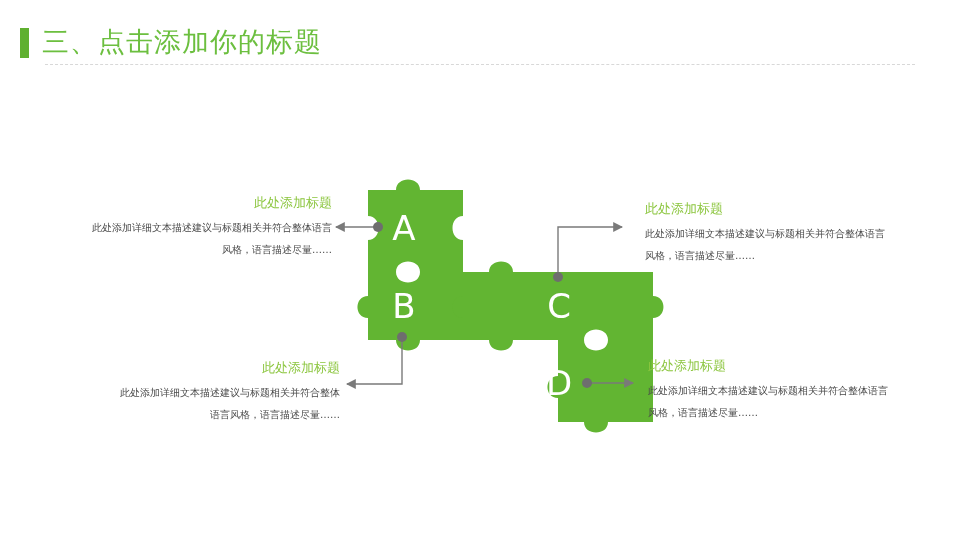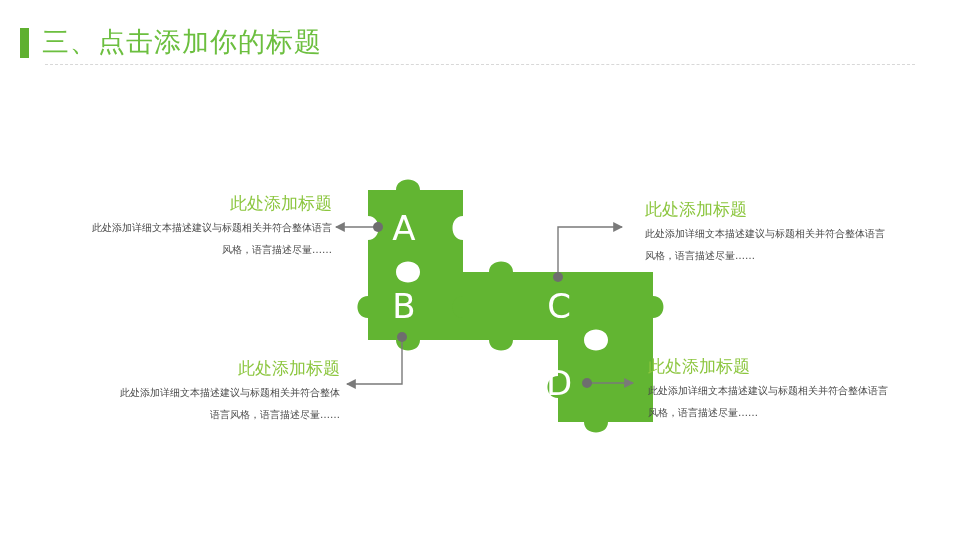--- a/index.html
+++ b/index.html
@@ -47,21 +47,21 @@
     left: 45px;
     top: 64px;
     width: 870px;
     height: 0;
     border-top: 1px dashed #D8D8D8;
   }
 
   
   .callout { position: absolute; }
   .callout .c-title {
-    font-size: 17px;
+    font-size: 13px;
     line-height: 22px;
     color: #8CC63F;
     margin-bottom: 3px;
     white-space: nowrap;
   }
   .callout .c-body {
     font-size: 10px;
     line-height: 22px;
     color: #4A4A4A;
   }

